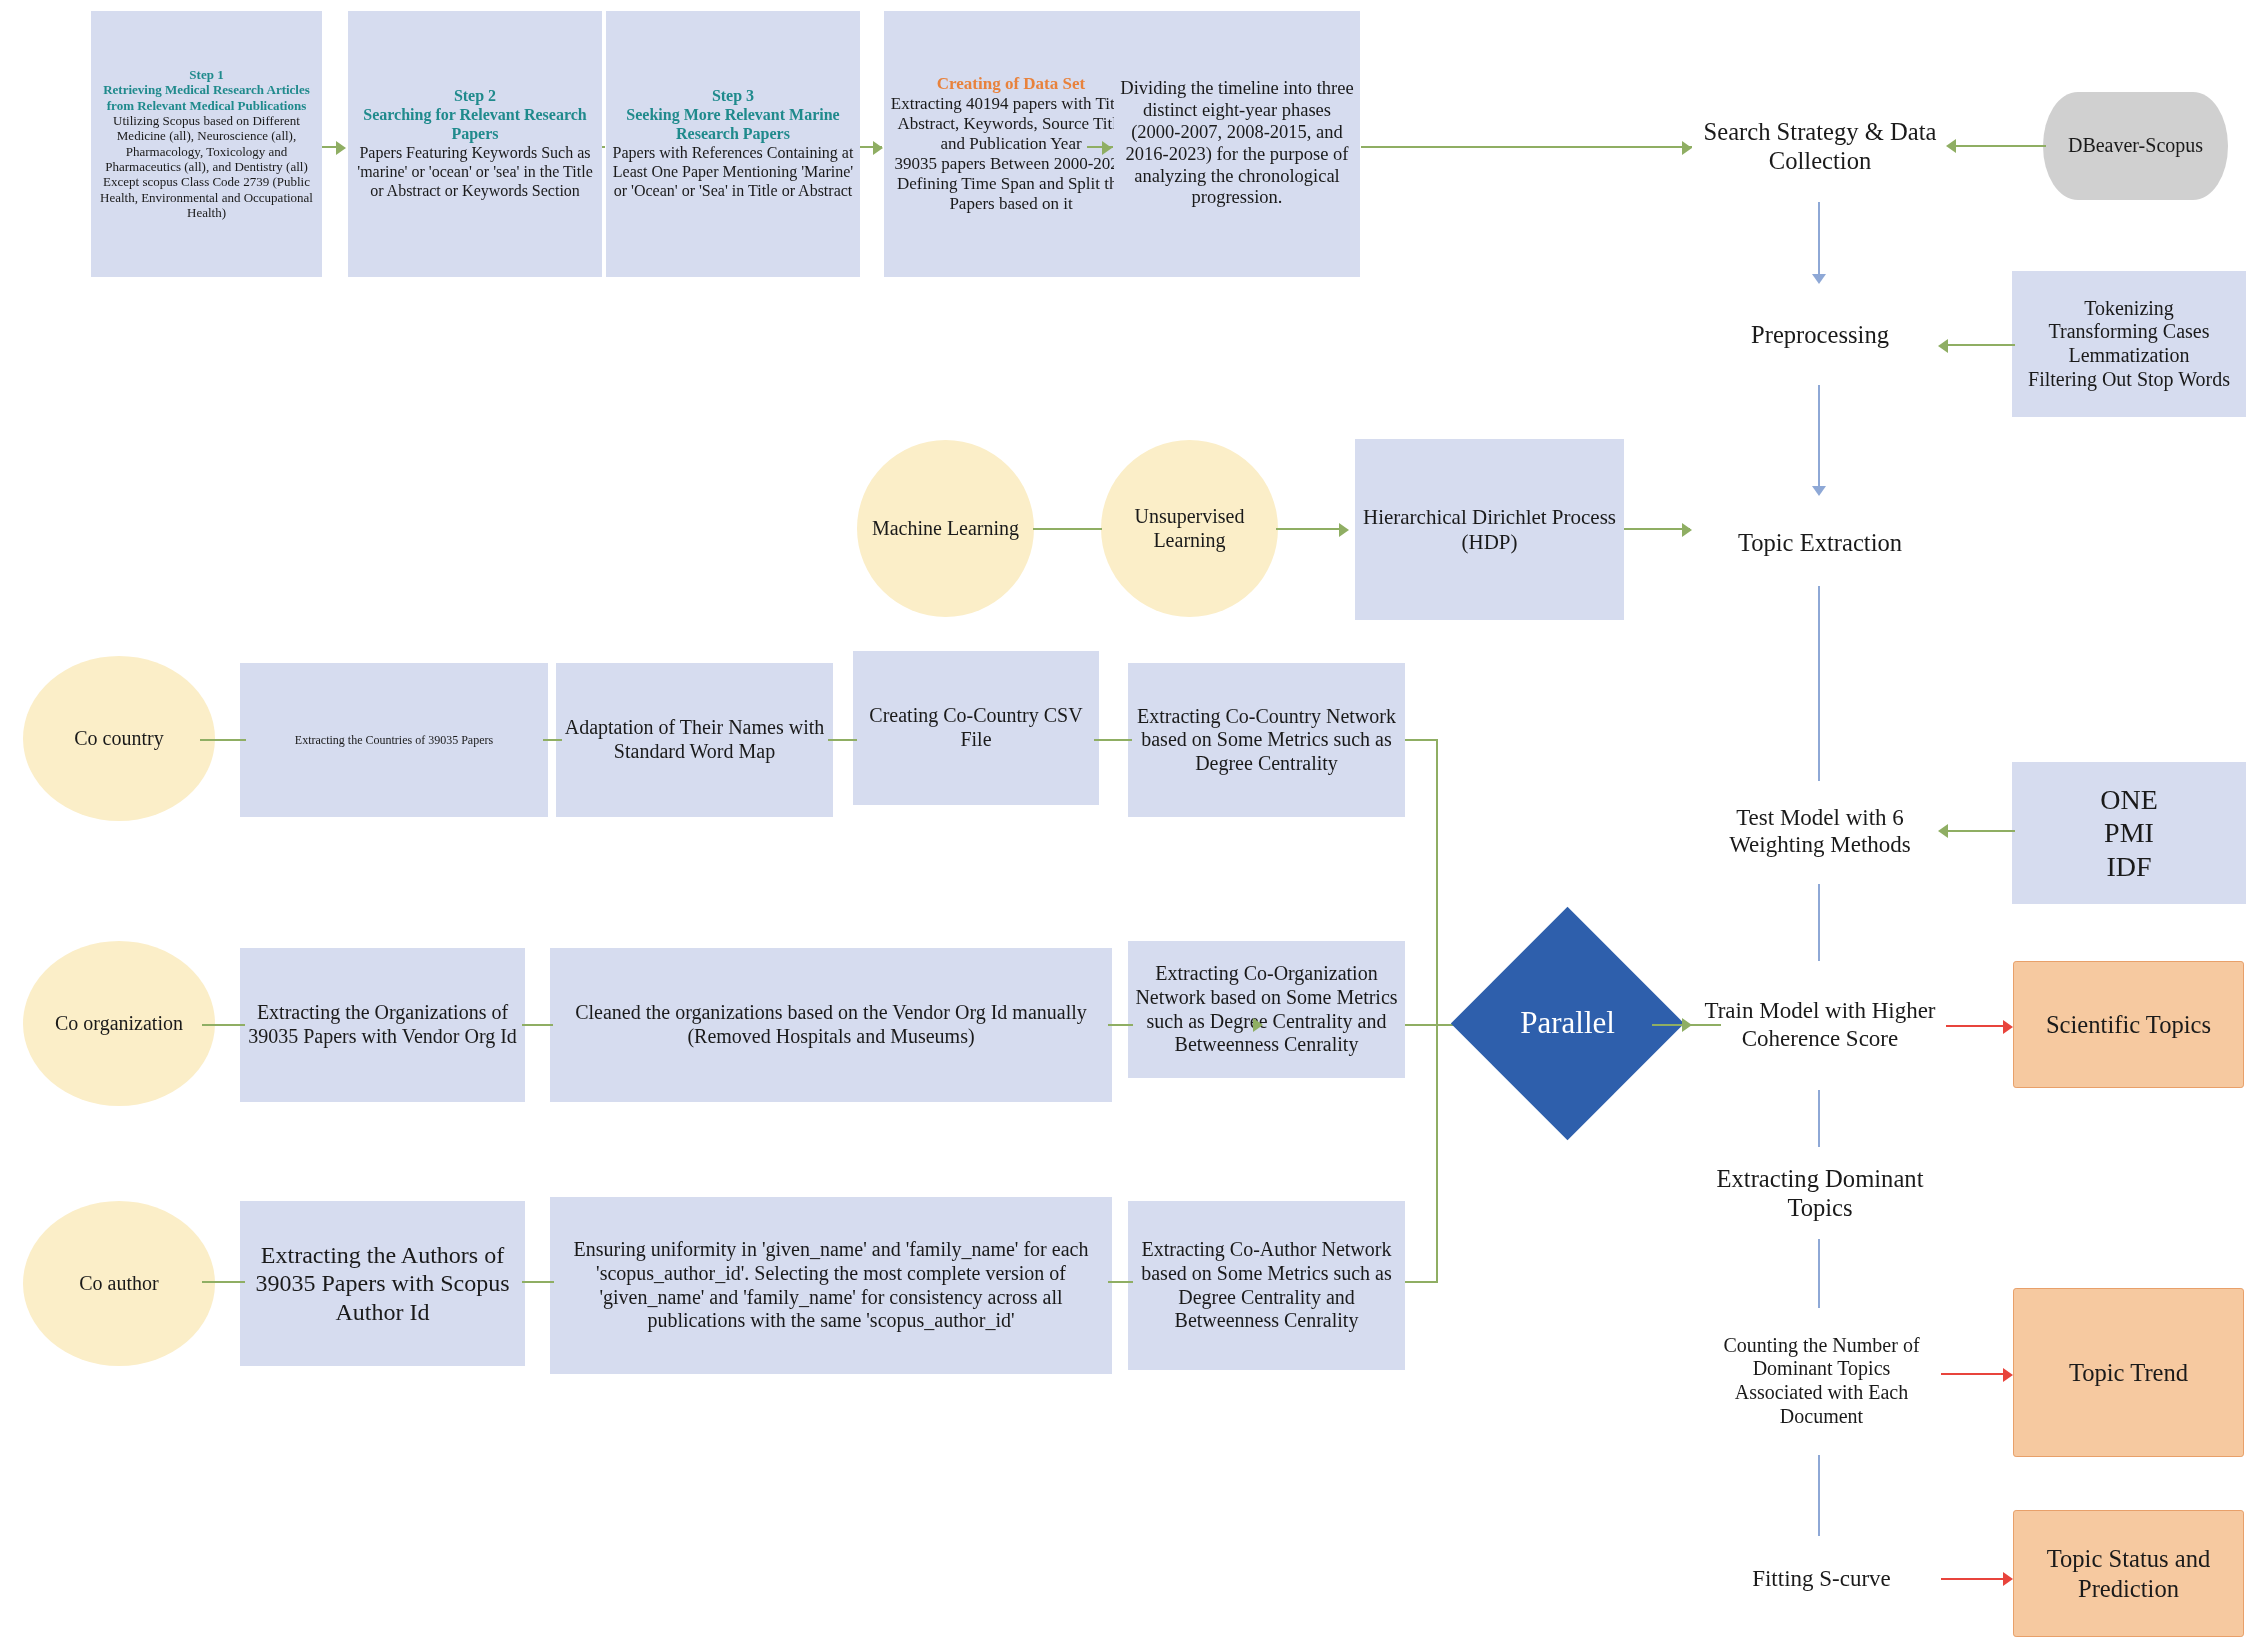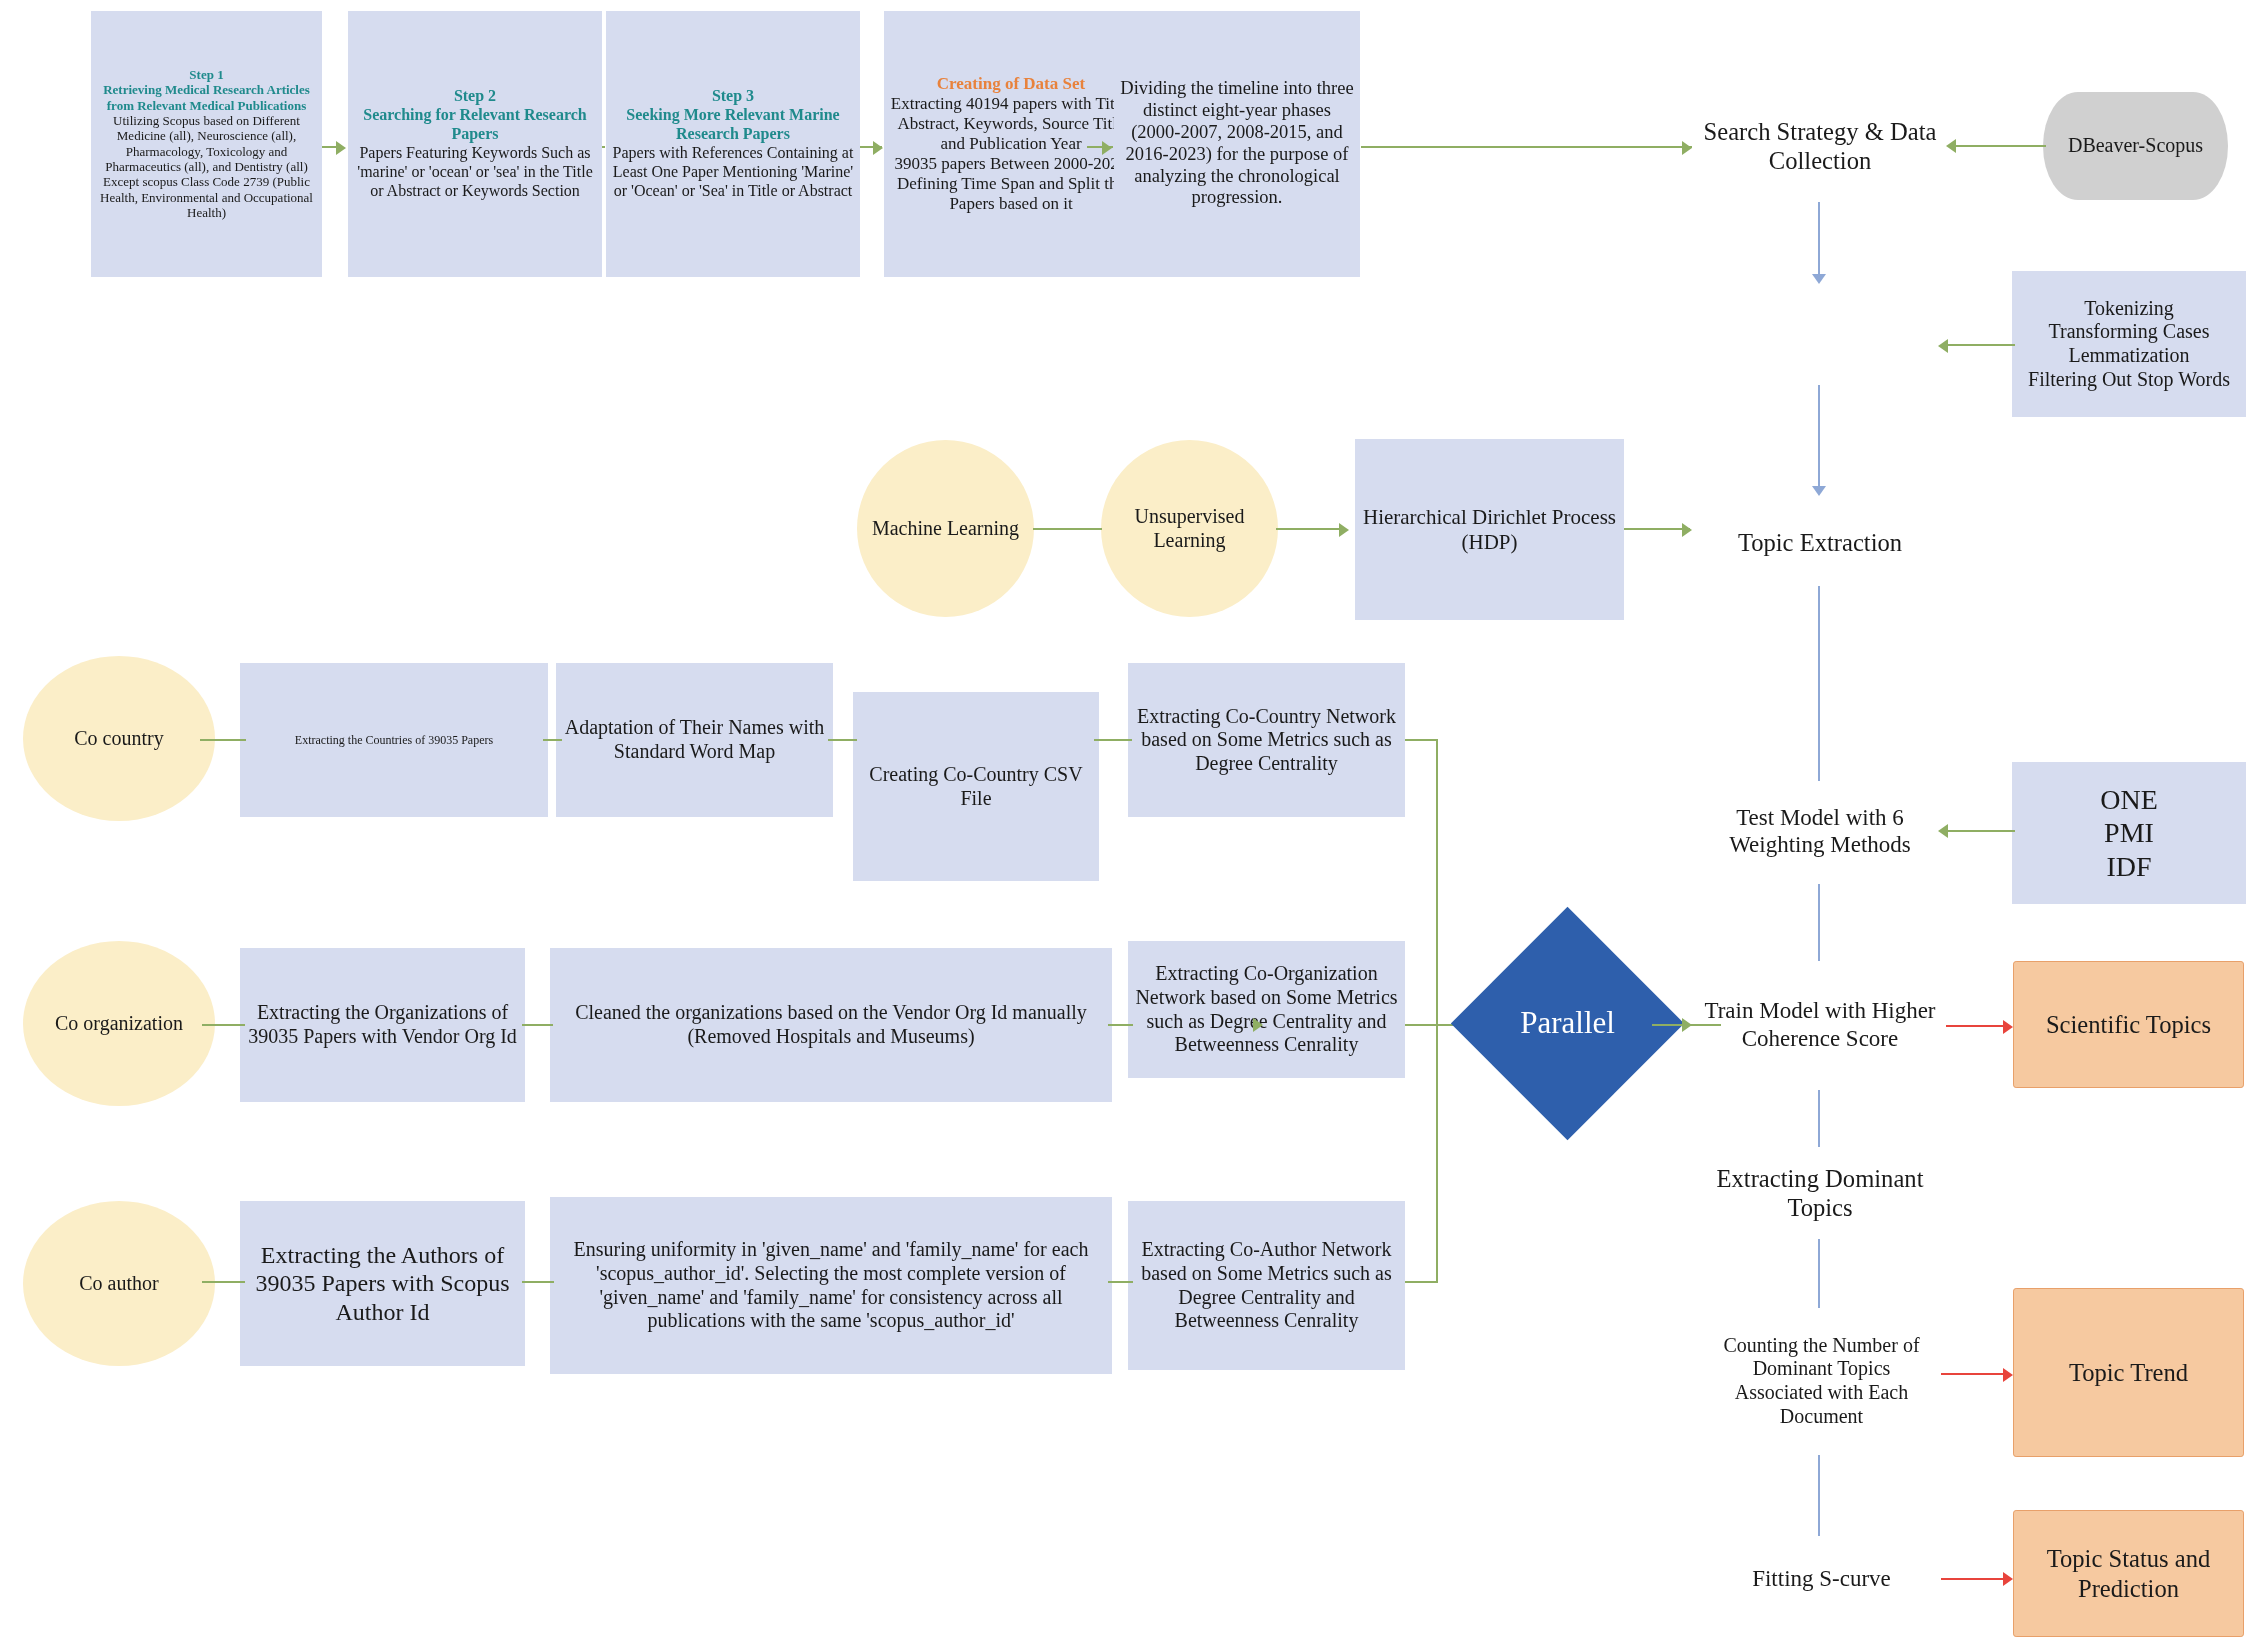--- a/index.html
+++ b/index.html
@@ -94,20 +94,23 @@
 
   <div class="node cyl" style="left:2043px;top:92px;width:185px;height:108px;">
     <div class="txt" style="font-size:20px;">DBeaver-Scopus</div>
   </div>
   <div class="ln h" style="left:1955px;top:145px;width:91px;"></div>
   <div class="arrow l" style="left:1946px;top:139px;"></div>
 
   <div class="ln blue-ln v" style="left:1818px;top:202px;height:77px;"></div>
   <div class="arrow d" style="left:1812px;top:274px;"></div>
 
+  <div class="node plain" style="left:1693px;top:289px;width:254px;height:92px;">
+    <div class="txt" style="font-size:24.6px;">Preprocessing</div>
+  </div>
 
   <div class="node blue" style="left:2012px;top:271px;width:234px;height:146px;">
     <div class="txt" style="font-size:20px;white-space:pre-line;">Tokenizing
 Transforming Cases
 Lemmatization
 Filtering Out Stop Words</div>
   </div>
   <div class="ln h" style="left:1946px;top:344px;width:69px;"></div>
   <div class="arrow l" style="left:1938px;top:339px;"></div>
 
@@ -202,21 +205,21 @@
   </div>
 
   <div class="node blue" style="left:240px;top:663px;width:308px;height:154px;">
     <div class="txt" style="font-size:12px;">Extracting the Countries of 39035 Papers</div>
   </div>
 
   <div class="node blue" style="left:556px;top:663px;width:277px;height:154px;">
     <div class="txt" style="font-size:20px;">Adaptation of Their Names with Standard Word Map</div>
   </div>
 
-  <div class="node blue" style="left:853px;top:692px;width:246px;height:189px;">
+  <div class="node blue" style="left:853px;top:651px;width:246px;height:154px;">
     <div class="txt" style="font-size:20px;">Creating Co-Country CSV File</div>
   </div>
 
   <div class="node blue" style="left:1128px;top:663px;width:277px;height:154px;">
     <div class="txt" style="font-size:20px;">Extracting Co-Country Network based on Some Metrics such as Degree Centrality</div>
   </div>
 
   <div class="ln h" style="left:200px;top:739px;width:46px;"></div>
   <div class="ln h" style="left:543px;top:739px;width:18.5px;"></div>
   <div class="ln h" style="left:828px;top:739px;width:29px;"></div>

